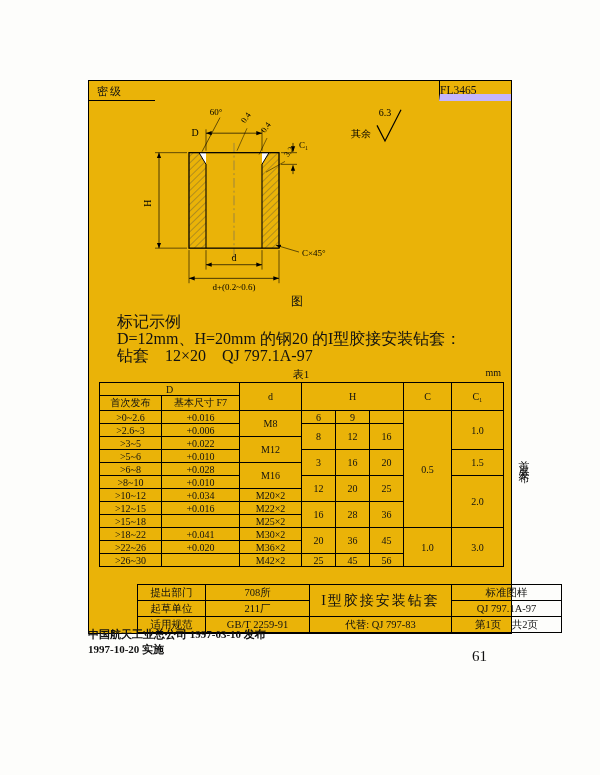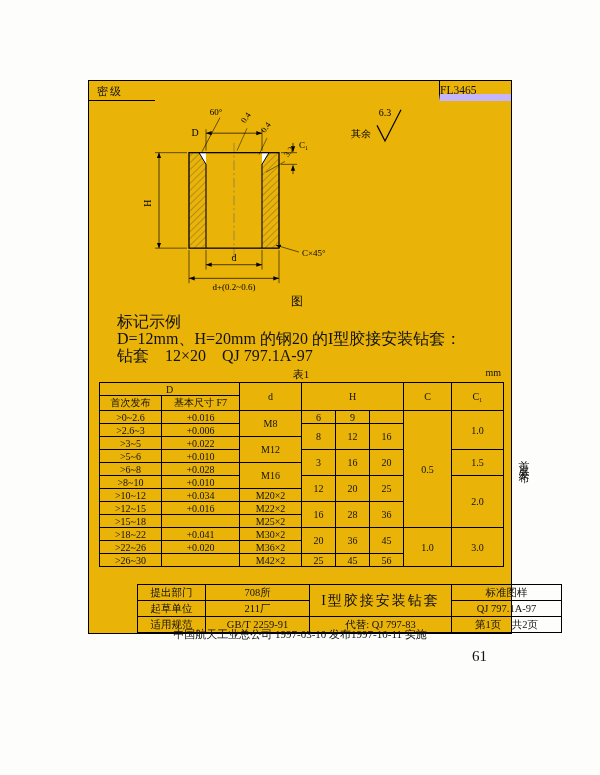--- a/index.html
+++ b/index.html
@@ -72,22 +72,22 @@
   
   .side-note {
     position:absolute; left:516px; top:452px;
     writing-mode:vertical-rl; text-orientation:upright;
     font-size:11px; letter-spacing:4px;
   }
 
   
   .footer-line {
     position:absolute; top:627px; left:88px; width:424px;
-    display:flex; justify-content:center;
-    font-weight:normal; font-size:11px;
+    display:flex; justify-content:flex-end;
+    font-weight:bold; font-size:11px;flex-direction:column;
   }
   .page-num { position:absolute; top:648px; left:472px; font-size:15px; }
 
   svg text { font-family:"Liberation Serif","DejaVu Serif",serif; fill:#000; }
 </style>
 </head>
 <body>
 
 <div class="sheet">
 
@@ -324,17 +324,17 @@
           </tbody>
       </table>
     </div>
 
   </div>
 
   <div class="side-note">首次发布：</div>
 
   <div class="footer-line">
     <span>中国航天工业总公司 1997-03-10 发布</span>
-    <span>1997-10-11 实施</span>
+    <span>1997-10-20 实施</span>
   </div>
   <div class="page-num">61</div>
 
 </div>
 
 </body></html>

